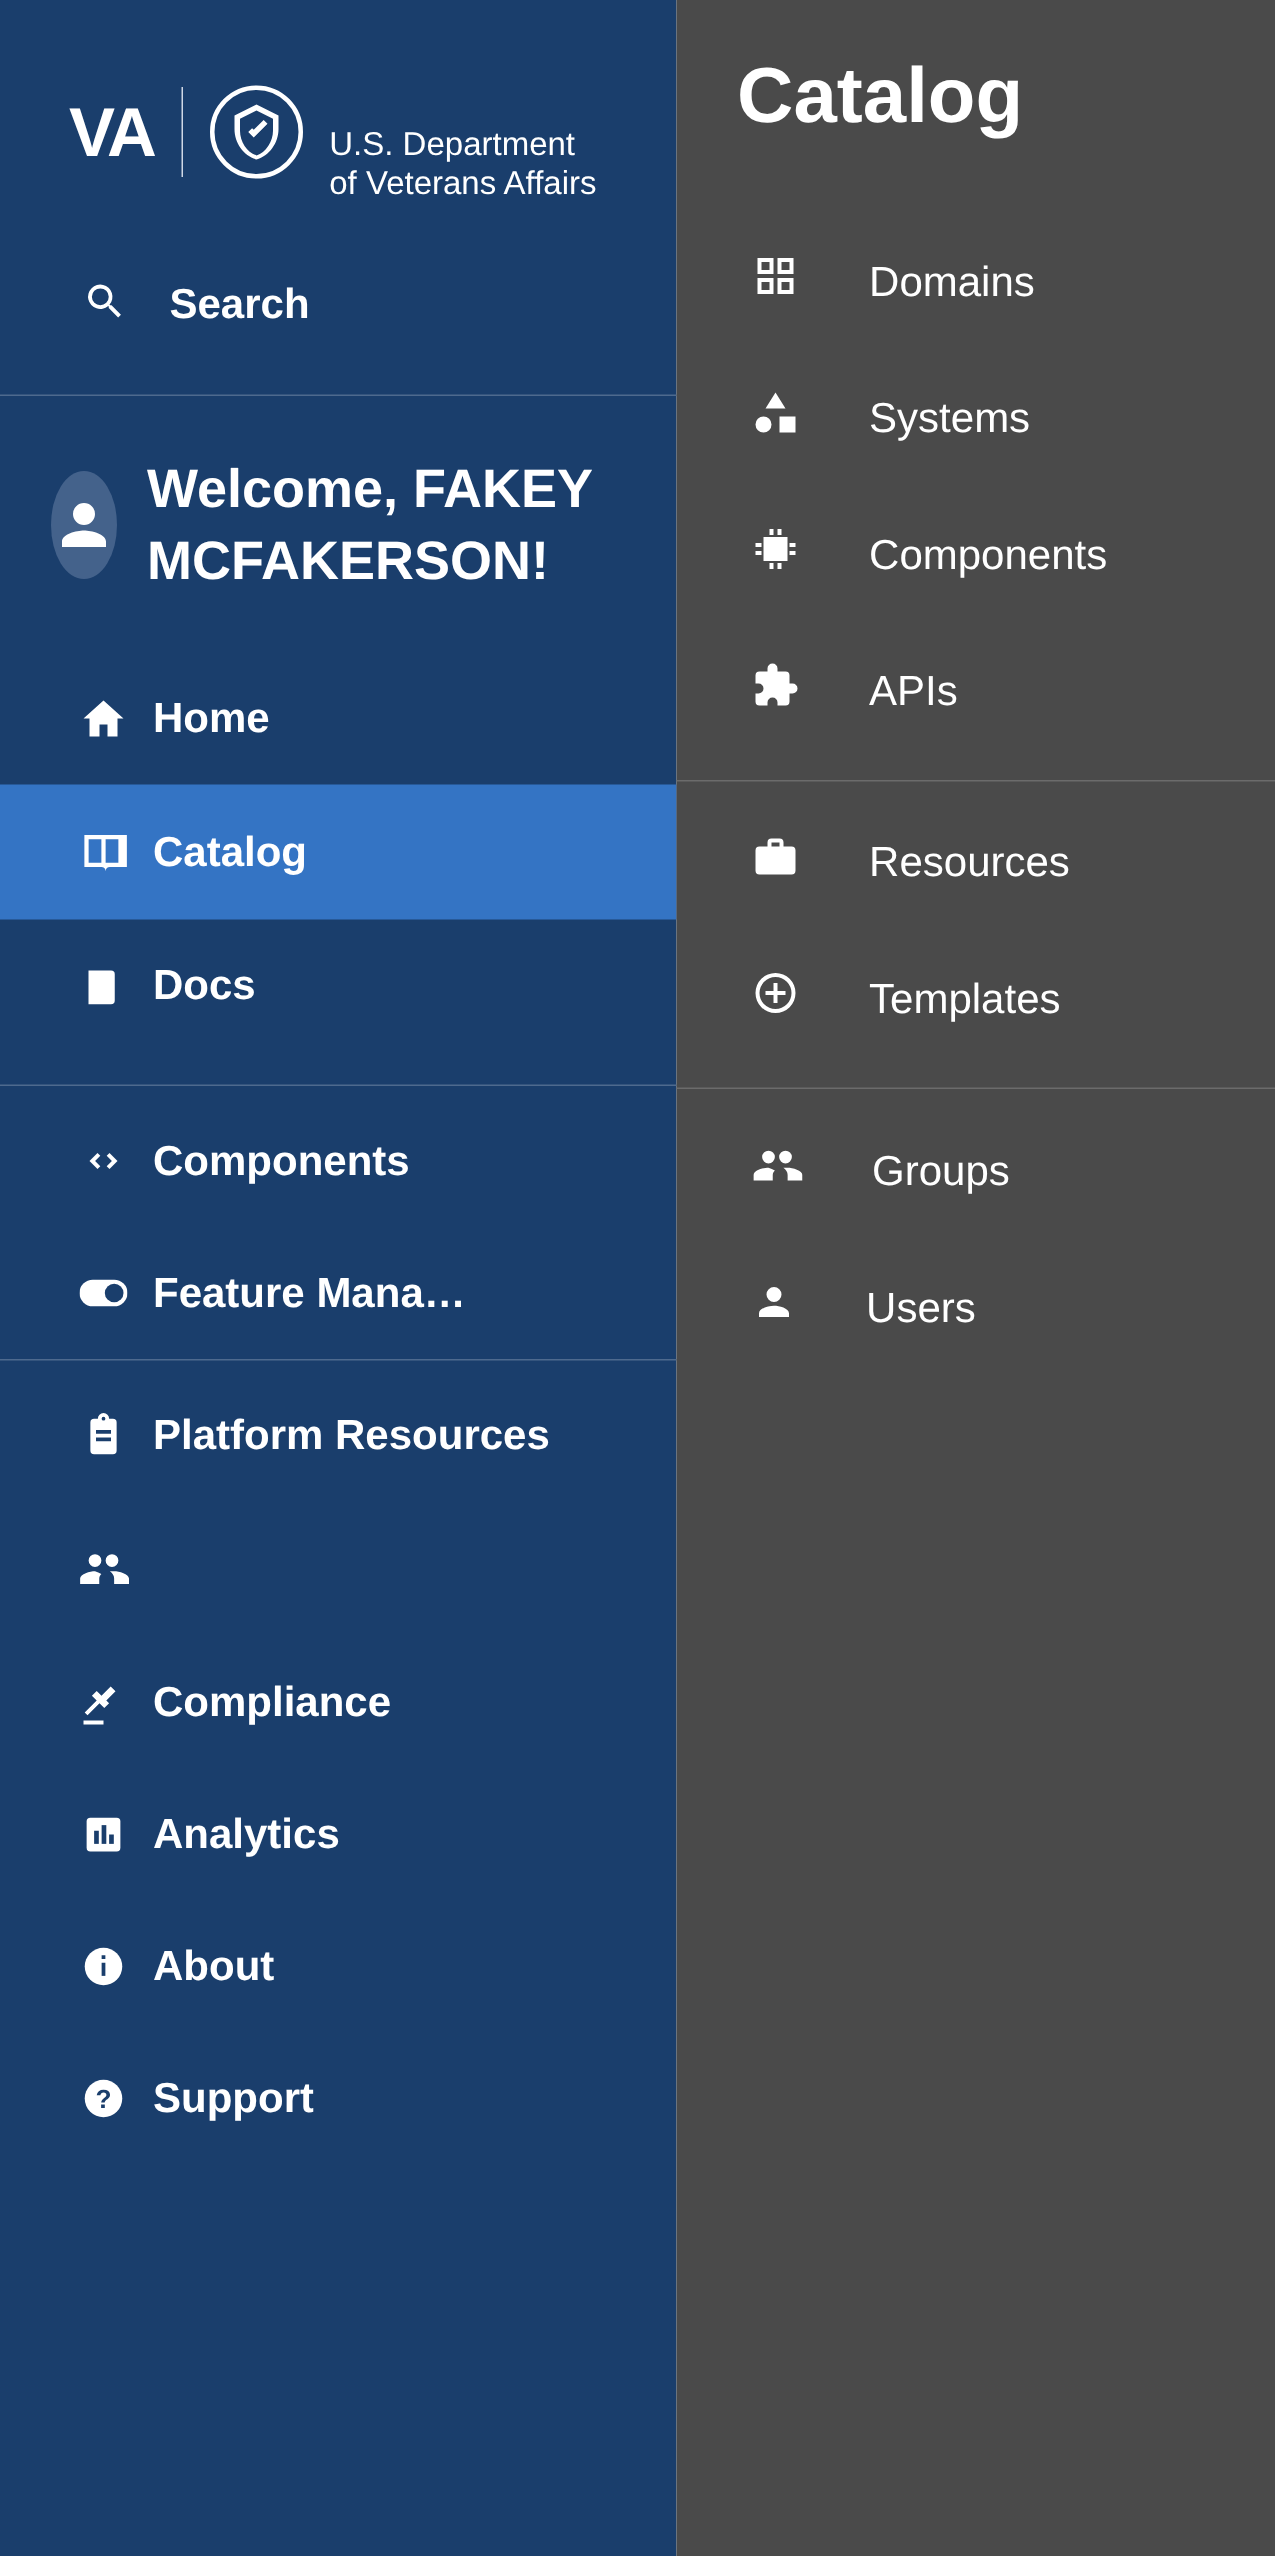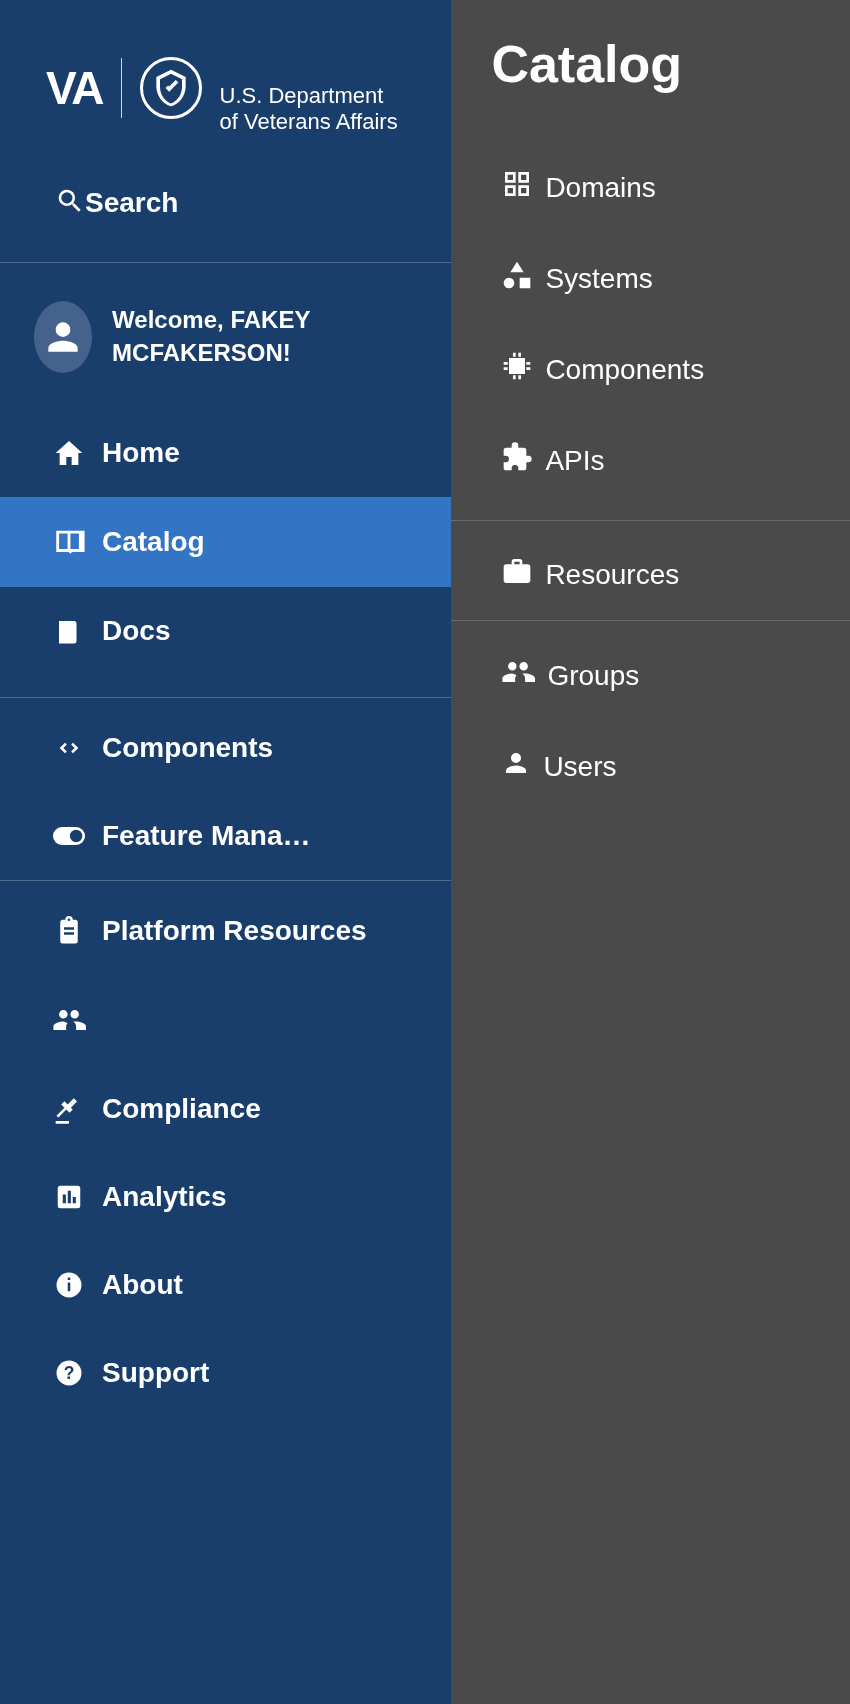--- a/index.html
+++ b/index.html
@@ -27,45 +27,45 @@
   .logo-divider { width:1px; height:60px; background:#cfd8e6; }
   .logo-seal {
     width: 62px; height: 62px; border:3px solid #fff; border-radius:50%;
     display:flex; align-items:center; justify-content:center;
   }
   .logo-seal svg { width: 44px; height:44px; }
   .logo-text { font-size: 22px; line-height:1.2;margin-top:43px; }
   .logo-text .l1 { display:block; }
   .logo-text .l2 { display:block; }
   .search-row {
-    display:flex; align-items:center; 
+    display:flex; align-items:center; gap: 28px;
     padding: 20px 30px 42px 55px;
   }
   .search-label { font-size: 28px; font-weight:600; }
   .divider { border-top:1px solid #4e6a8e; }
   .welcome-row {
     display:flex; align-items:center; gap:20px;
     padding: 38px 30px 36px 34px;
   }
   .avatar {
     width:72px; height:72px; border-radius:50%; background:#44628b;
     display:flex; align-items:center; justify-content:center;
   }
-  .welcome-text { font-size:24px; font-weight:600; line-height:1.35; }
+  .welcome-text { font-size:36px; font-weight:600; line-height:1.35; }
   .nav-item {
     display:flex; align-items:center; gap:16px;
     padding: 28px 30px 28px 52px;
     font-size:28px; font-weight:600;
   }
   .nav-item.active { background:#3474c4; }
   .nav-item .icon-slot { width:34px; display:flex; justify-content:center; }
   .nav-item .label { white-space: nowrap; overflow:hidden; text-overflow:ellipsis; max-width:270px; }
   .subpanel-title { font-size:52px; font-weight:600; padding: 34px 0 48px 40px; }
   .sub-item {
-    display:flex; align-items:center; gap:12px;
+    display:flex; align-items:center; gap:46px;
     padding: 26px 30px 26px 50px;
     font-size:28px;
   }
   .sub-divider { border-top:1px solid #6b6b6b; }
   svg { fill:#fff; }
 </style>
 </head>
 <body>
 
 <div class="sidebar">
@@ -235,20 +235,26 @@
   </div>
 
   <div class="sub-divider"></div>
 
   <div class="sub-item" style="padding-top:34px;">
     <span><svg width="32" height="32" viewBox="0 0 24 24">
           <path d="M20 7h-4V5a2 2 0 00-2-2h-4a2 2 0 00-2 2v2H4a2 2 0 00-2 2v10a2 2 0 002 2h16a2 2 0 002-2V9a2 2 0 00-2-2zM10 5h4v2h-4z"></path>
         </svg></span>
     <span>Resources</span>
   </div>
+  <div class="sub-item" style="padding-bottom:40px;">
+    <span><svg width="32" height="32" viewBox="0 0 24 24">
+          <path d="M12 2a10 10 0 1010 10A10 10 0 0012 2zm0 18a8 8 0 118-8 8 8 0 01-8 8zm-1-13h2v4h4v2h-4v4h-2v-4H7v-2h4z"></path>
+        </svg></span>
+    <span>Templates</span>
+  </div>
 
   <div class="sub-divider"></div>
 
   <div class="sub-item" style="padding-top:34px;">
     <span><svg width="34" height="34" viewBox="0 0 24 24">
           <path d="M16 11a3 3 0 10-3-3 3 3 0 003 3zM8 11a3 3 0 10-3-3 3 3 0 003 3zm0 2c-2.3 0-7 1.2-7 3.5V19h9v-2.5c0-.9.4-1.6 1-2.2A11.3 11.3 0 008 13zm8 0c-.3 0-.6 0-1 .1 1.2.9 2 2 2 3.4V19h7v-2.5c0-2.3-4.7-3.5-7-3.5z"></path>
         </svg></span>
     <span>Groups</span>
   </div>
   <div class="sub-item">

